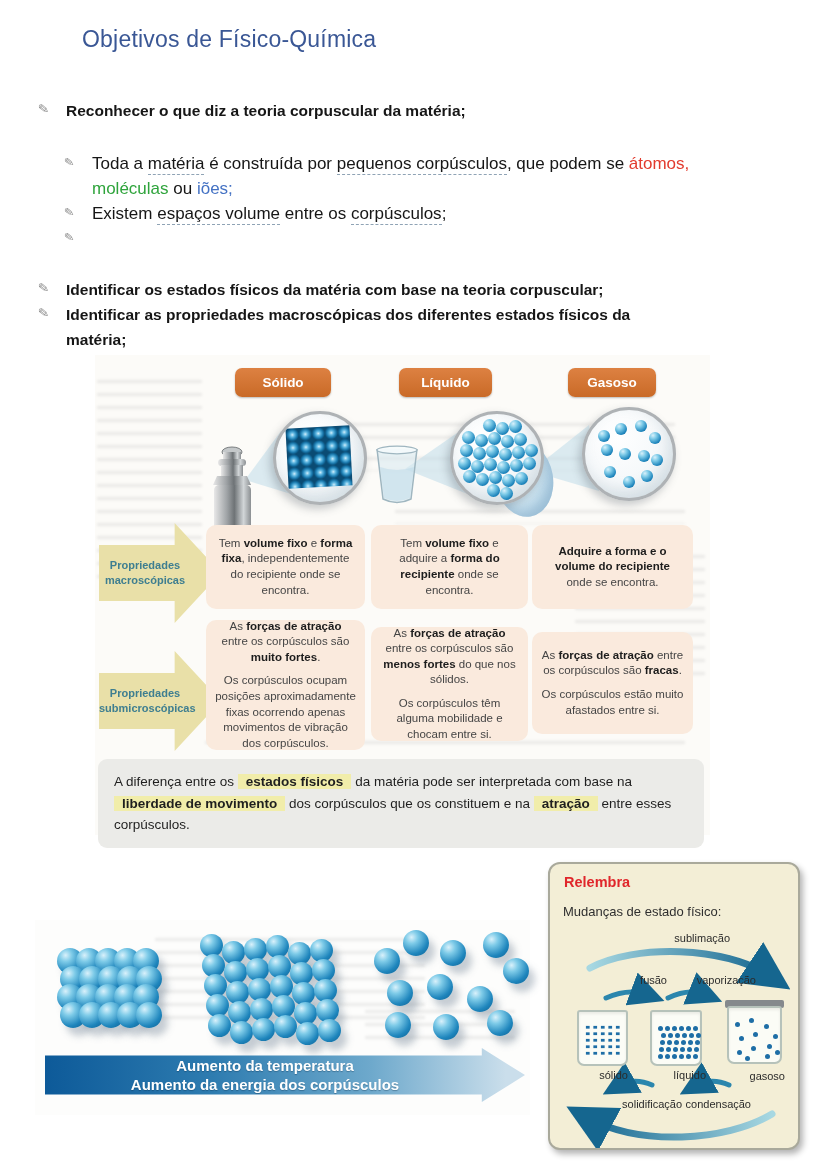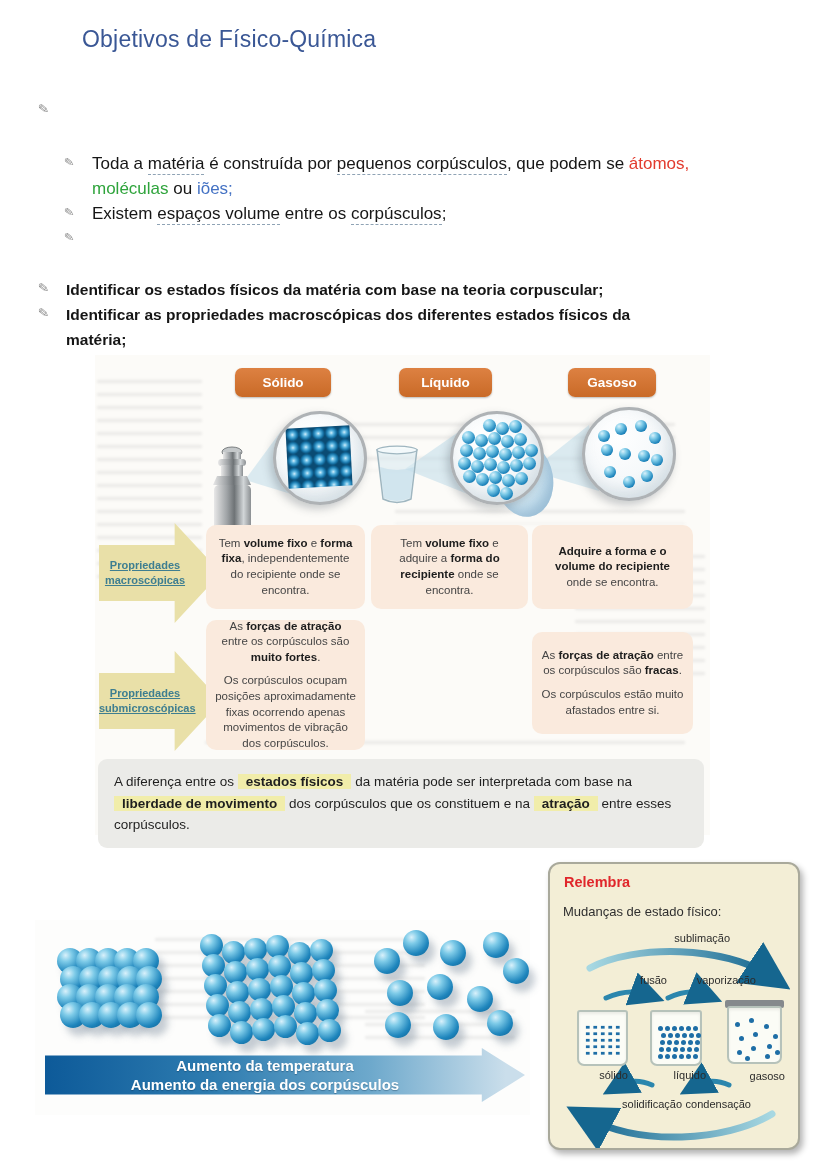--- a/index.html
+++ b/index.html
@@ -31,21 +31,21 @@
         background-size:13px 13px;}
   .psphere{position:absolute;border-radius:50%;
         background:radial-gradient(circle at 33% 28%, #d9f1fb 0%, #7ecbe8 30%, #1f86bd 70%, #0d5c8d 100%);}
   .balloon{position:absolute;left:400px;top:86px;width:58px;height:76px;border-radius:50%;
         background:radial-gradient(ellipse at 38% 32%, #f2fafd 0%, #cfe6f2 45%, #a9cde3 100%);
         box-shadow:inset -5px -7px 12px rgba(120,160,190,.45);transform:rotate(-10deg);}
   .harrow{position:absolute;left:4px;width:122px;height:100px;background:#e9e0a8;
         clip-path:polygon(0 22%,62% 22%,62% 0,100% 50%,62% 100%,62% 78%,0 78%);
         display:flex;align-items:center;}
   .harrow .al{width:100%;text-align:center;padding-right:30px;box-sizing:border-box;
-        color:#3e7e90;font-size:11px;font-weight:bold;line-height:1.35;text-decoration:underline;}
+        color:#3e7e90;font-size:11px;font-weight:bold;line-height:1.35;}
   .harrow .al div{white-space:nowrap;}
   .pbox{position:absolute;background:#faeadd;border-radius:10px;box-sizing:border-box;
         padding:8px 9px;font-size:11.5px;line-height:1.35;color:#454545;text-align:center;
         display:flex;flex-direction:column;justify-content:center;}
   .pbox .b{font-weight:bold;color:#1d1d1d;}
   .pbox p{margin:4px 0;}
   .summary{position:absolute;left:3px;top:404px;width:606px;box-sizing:border-box;background:#ebebe8;
         border-radius:9px;padding:12px 16px;font-size:13.5px;line-height:1.6;color:#1f1f1f;}
   .hl{background:#f1edaa;font-weight:bold;padding:0 8px;}
   
@@ -77,20 +77,21 @@
 </style>
 </head>
 <body>
 
 <div class="page">
 
   <div class="title">Objetivos de Físico-Química</div>
 
   <div class="brow" style="left:38px;top:98px;width:700px">
     <span class="pen">✎</span>
+    <span class="btxt">Reconhecer o que diz a teoria corpuscular da matéria;</span>
   </div>
 
   <div class="brow" style="left:64px;top:151px;width:640px">
     <span class="pen" style="font-size:12px">✎</span>
     <span class="stxt"><span>Toda a </span><span class="u">matéria</span><span> é construída por </span><span class="u">pequenos corpúsculos</span><span>, que podem se </span><span class="red">átomos,</span><br><span class="green">moléculas</span><span> ou </span><span class="blue">iões;</span></span>
   </div>
   <div class="brow" style="left:64px;top:201px;width:640px">
     <span class="pen" style="font-size:12px">✎</span>
     <span class="stxt"><span>Existem </span><span class="u">espaços volume</span><span> entre os </span><span class="u">corpúsculos</span><span>;</span></span>
   </div>
@@ -216,20 +217,24 @@
 
     <div class="harrow" style="top:296px">
       <div class="al">
         <div>Propriedades</div>
         <div>submicroscópicas</div>
       </div>
     </div>
     <div class="pbox" style="left:111px;top:265px;width:159px;height:130px">
       <p><span>As </span><span class="b">forças de atração</span><span> entre os corpúsculos são </span><span class="b">muito fortes</span><span>.</span></p>
       <p>Os corpúsculos ocupam posições aproximadamente fixas ocorrendo apenas movimentos de vibração dos corpúsculos.</p>
+    </div>
+    <div class="pbox" style="left:276px;top:272px;width:157px;height:114px">
+      <p><span>As </span><span class="b">forças de atração</span><span> entre os corpúsculos são </span><span class="b">menos fortes</span><span> do que nos sólidos.</span></p>
+      <p>Os corpúsculos têm alguma mobilidade e chocam entre si.</p>
     </div>
     <div class="pbox" style="left:437px;top:277px;width:161px;height:102px">
       <p><span>As </span><span class="b">forças de atração</span><span> entre os corpúsculos são </span><span class="b">fracas</span><span>.</span></p>
       <p>Os corpúsculos estão muito afastados entre si.</p>
     </div>
 
     <div class="summary">
       <span>A diferença entre os </span><span class="hl">estados físicos</span><span> da matéria pode ser interpretada com base na </span><span class="hl">liberdade de movimento</span><span> dos corpúsculos que os constituem e na </span><span class="hl">atração</span><span> entre esses corpúsculos.</span>
     </div>
   </div>

